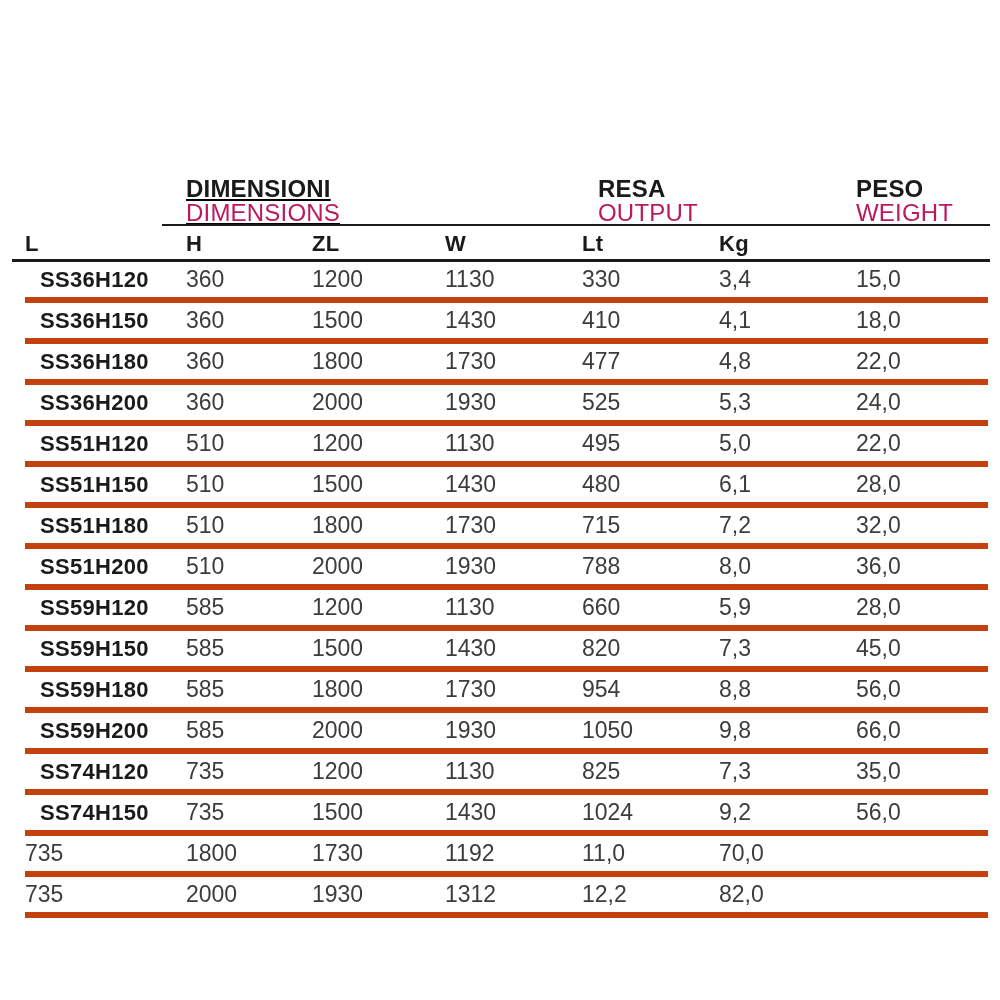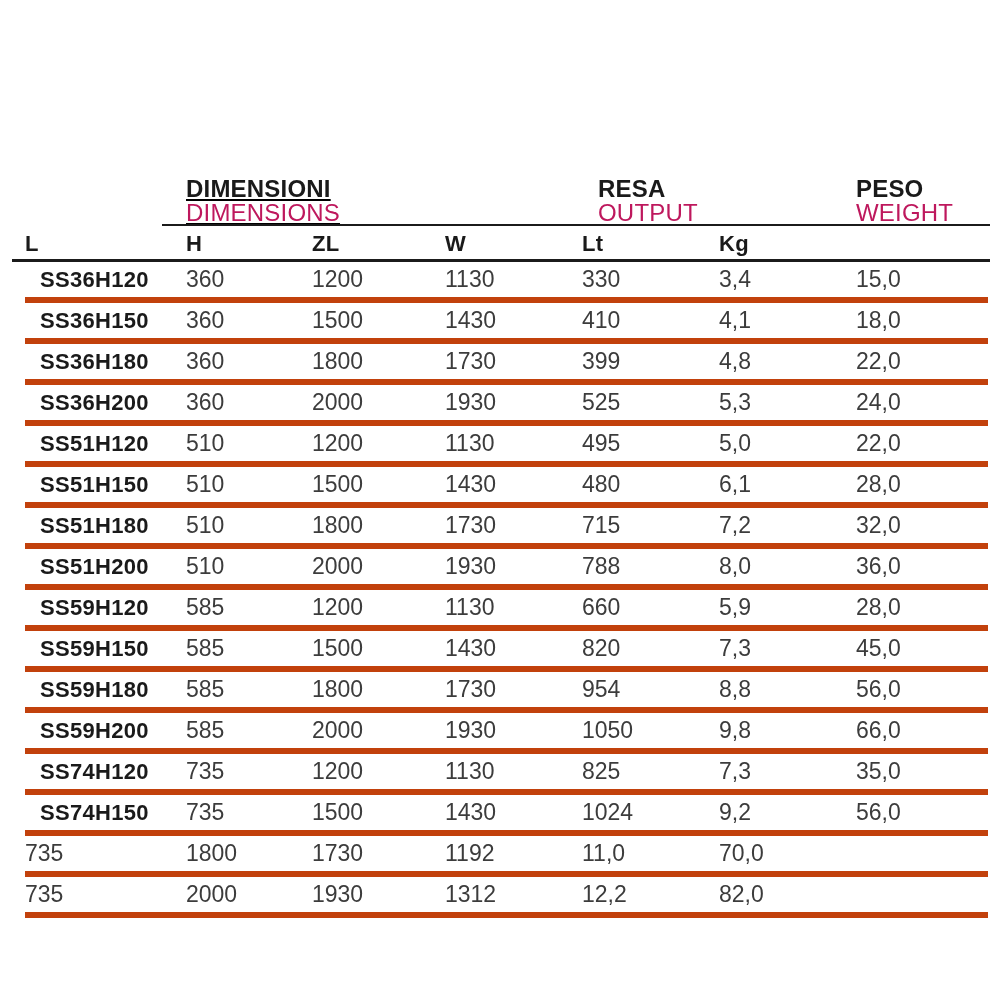--- a/index.html
+++ b/index.html
@@ -85,21 +85,21 @@
         <div class="cell cell-zl">1430</div>
         <div class="cell cell-w">410</div>
         <div class="cell cell-lt">4,1</div>
         <div class="cell cell-kg">18,0</div>
       </div>
       <div class="row">
         <div class="cell cell-art">SS36H180</div>
         <div class="cell cell-l">360</div>
         <div class="cell cell-h">1800</div>
         <div class="cell cell-zl">1730</div>
-        <div class="cell cell-w">399</div>
+        <div class="cell cell-w">477</div>
         <div class="cell cell-lt">4,8</div>
         <div class="cell cell-kg">22,0</div>
       </div>
       <div class="row">
         <div class="cell cell-art">SS36H200</div>
         <div class="cell cell-l">360</div>
         <div class="cell cell-h">2000</div>
         <div class="cell cell-zl">1930</div>
         <div class="cell cell-w">525</div>
         <div class="cell cell-lt">5,3</div>

